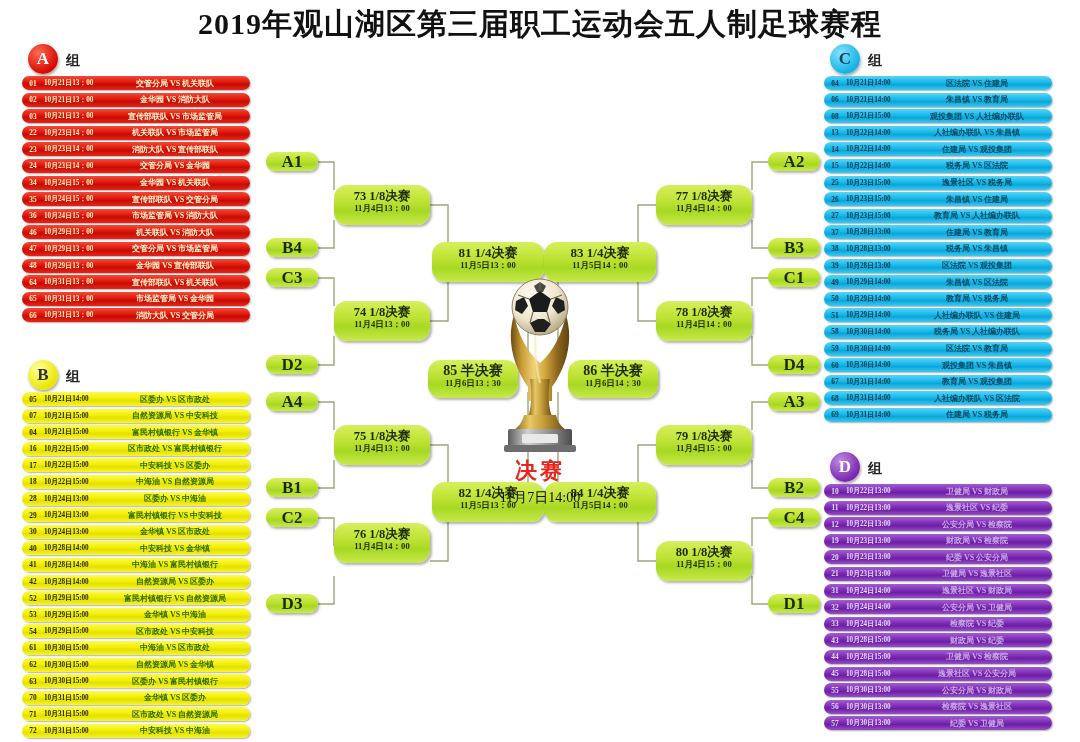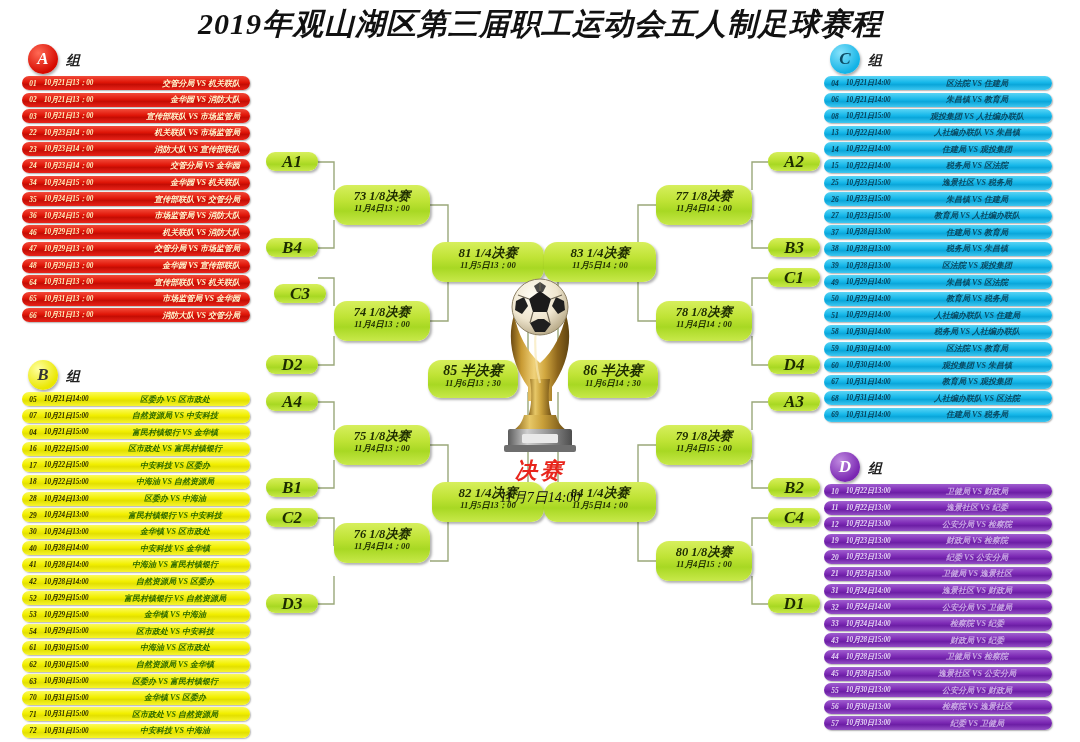--- a/index.html
+++ b/index.html
@@ -1,21 +1,21 @@
 <!DOCTYPE html>
 <html><head>
 <meta charset="utf-8">
 <style>
   html,body{margin:0;padding:0;}
   body{
     width:1080px;height:742px;background:#ffffff;
     font-family:"Liberation Sans","DejaVu Sans",sans-serif;
     position:relative;overflow:hidden;
   }
-  #root{position:relative;width:1080px;height:642px;font-style:italic;}
+  #root{position:relative;width:1080px;height:642px;}
 
   
   .title{
     position:absolute;left:0;top:4px;width:1080px;text-align:center;
     font-family:"Liberation Serif","DejaVu Serif",serif;
     font-size:30px;font-weight:bold;color:#111;letter-spacing:1px;
     white-space:nowrap;
   }
 
   
@@ -49,21 +49,21 @@
   }
   .row .mt{
     flex:1 1 auto;text-align:center;font-size:8px;font-weight:bold;
     font-family:"Liberation Serif","DejaVu Serif",serif;padding-right:10px;
     white-space:nowrap;overflow:hidden;
   }
 
   
   .gA .row{background:linear-gradient(180deg,#f24b3a 0%,#e01608 45%,#c40d04 60%,#e8241a 100%);}
   .gA .row .no,.gA .row .dt,.gA .row .mt{color:#fff4c2;}
-  .gA .row .mt{color:#fff8d0;text-align:right;}
+  .gA .row .mt{color:#fff8d0;}
   .gA .badge{background:radial-gradient(circle at 35% 30%,#ff6a55,#d60a00 70%);}
 
   
   .gB .row{background:linear-gradient(180deg,#fbfa5a 0%,#f2ef00 45%,#e3e000 62%,#f7f52e 100%);}
   .gB .row .no,.gB .row .dt{color:#2a2a00;}
   .gB .row .mt{color:#2f6b00;}
   .gB .badge{background:radial-gradient(circle at 35% 30%,#ffffa0,#eae700 70%);color:#333;}
 
   
   .gC .row{background:linear-gradient(180deg,#59d4f5 0%,#17b8ea 45%,#0aa6da 62%,#3ec7f0 100%);}
@@ -557,21 +557,21 @@
         <path d="M398,315 L380,315 L380,365"></path>
         <path d="M398,431 L380,431 L380,380"></path>
 
         <path d="M284,132 L270,132 L270,245"></path>
         <path d="M284,372 L270,372 L270,262"></path>
       </g>
     </svg>
 
     <div class="node seed" style="left:8px;top:22px;">A1</div>
     <div class="node seed" style="left:8px;top:108px;">B4</div>
-    <div class="node seed" style="left:16px;top:138px;margin-top:16px;">C3</div>
+    <div class="node seed" style="left:8px;top:138px;">C3</div>
     <div class="node seed" style="left:8px;top:225px;">D2</div>
     <div class="node seed" style="left:8px;top:262px;">A4</div>
     <div class="node seed" style="left:8px;top:348px;">B1</div>
     <div class="node seed" style="left:8px;top:378px;">C2</div>
     <div class="node seed" style="left:8px;top:464px;">D3</div>
 
     <div class="node seed" style="left:510px;top:22px;">A2</div>
     <div class="node seed" style="left:510px;top:108px;">B3</div>
     <div class="node seed" style="left:510px;top:138px;">C1</div>
     <div class="node seed" style="left:510px;top:225px;">D4</div>

